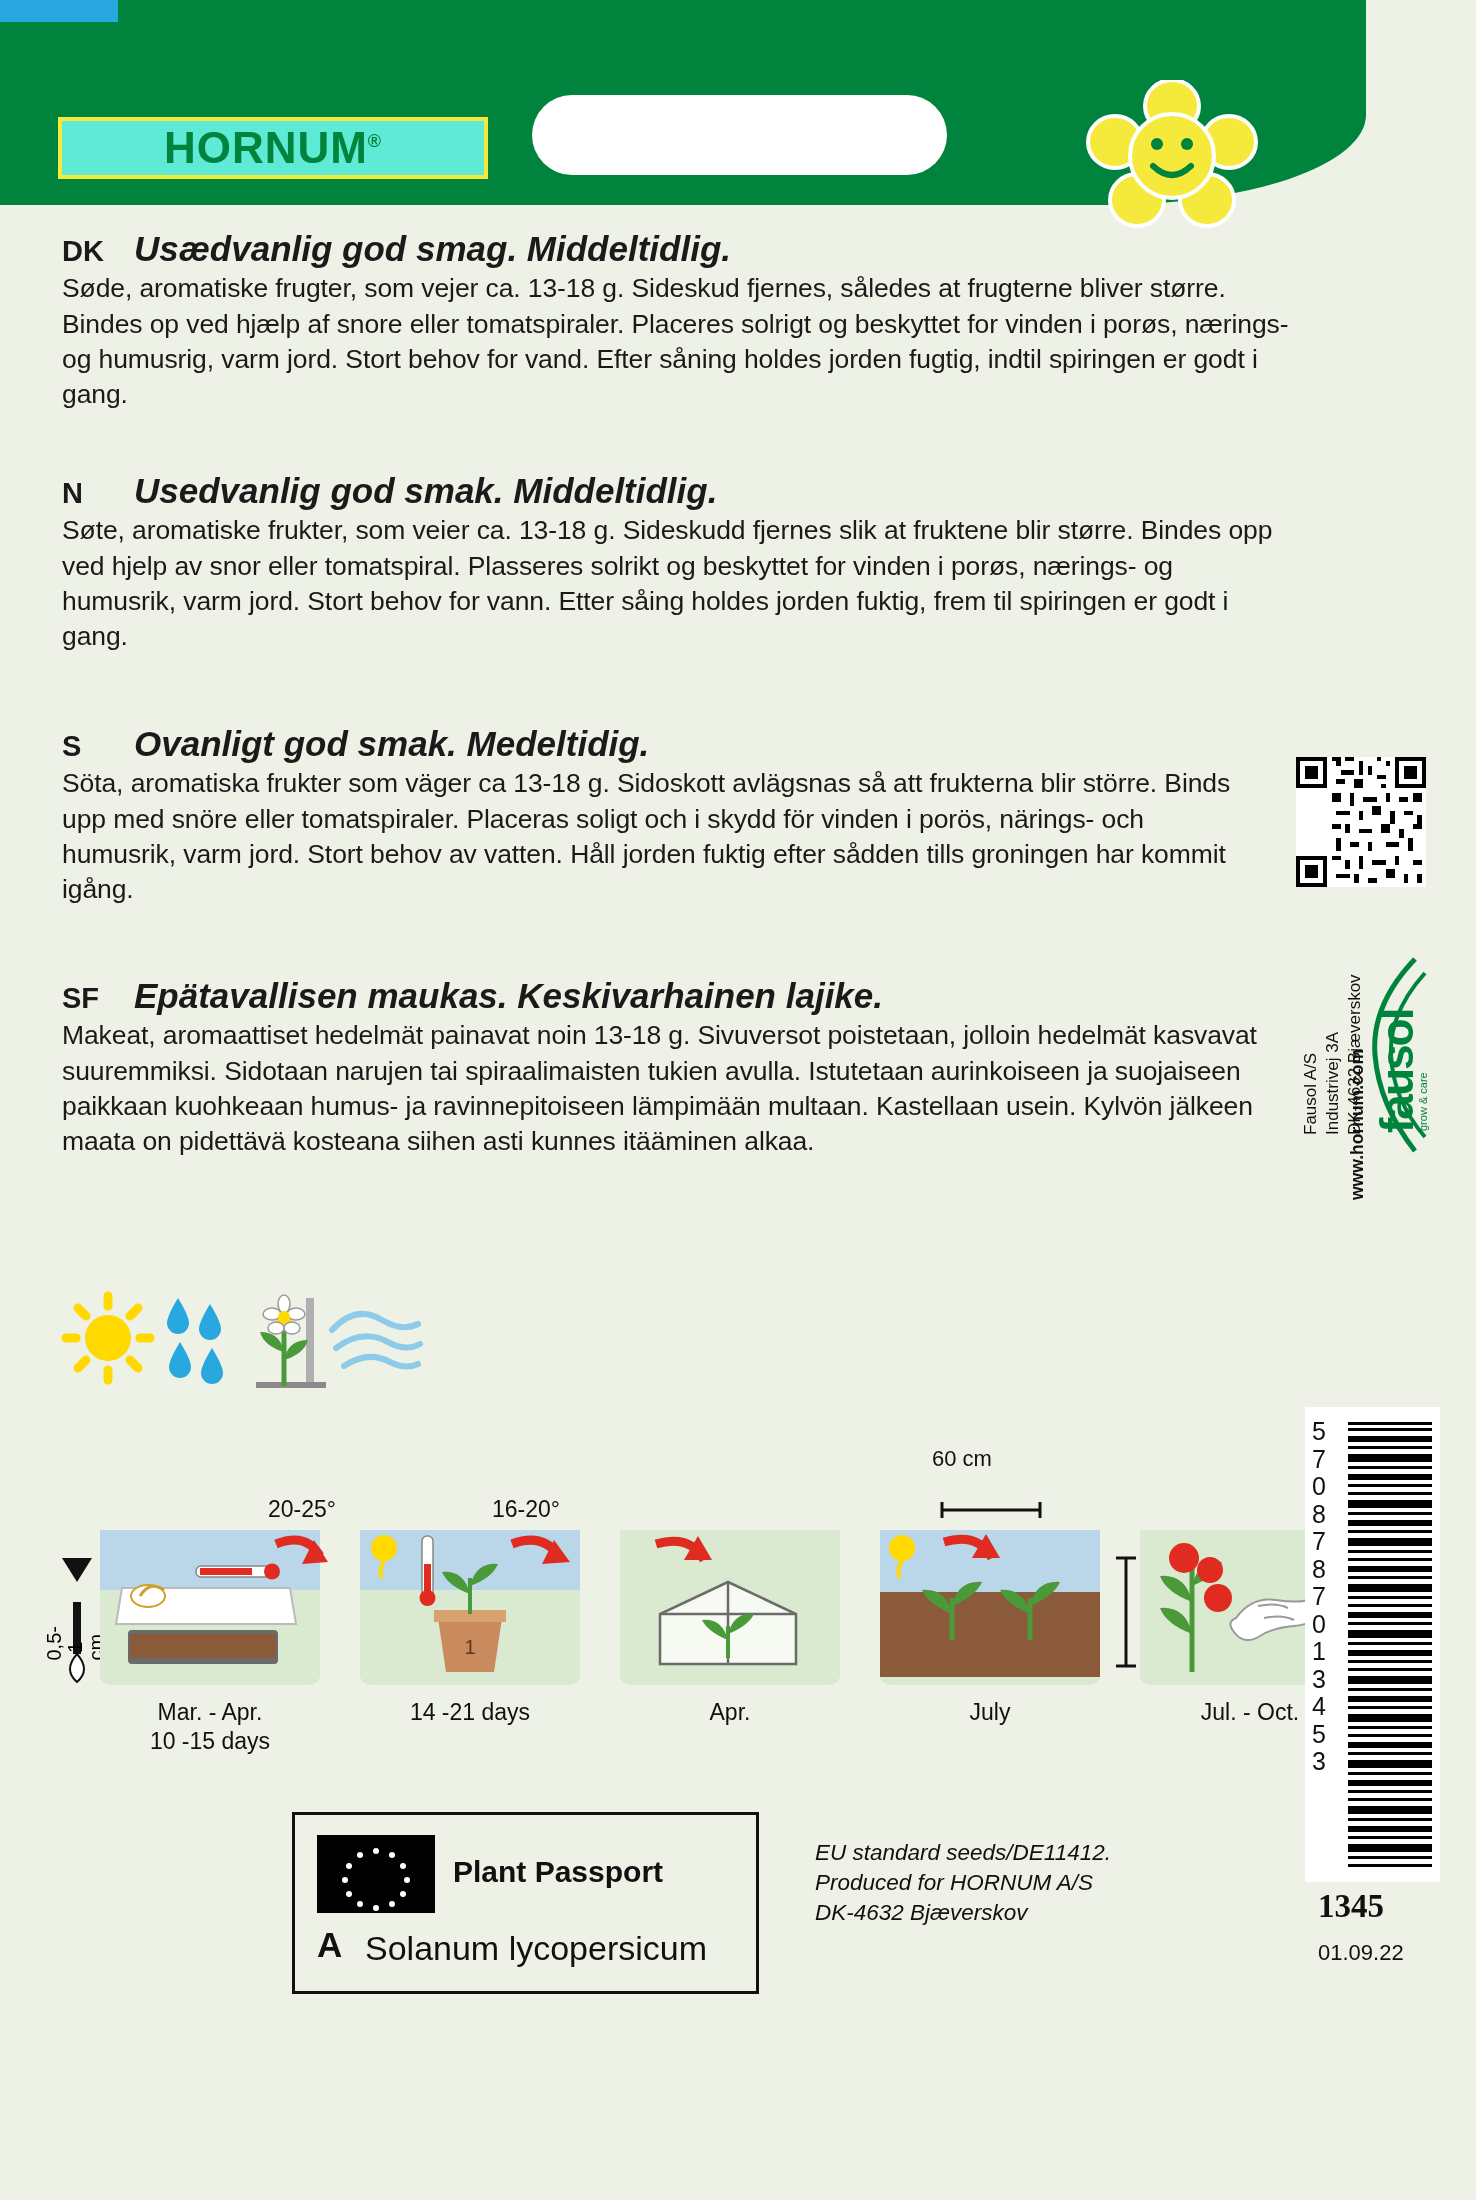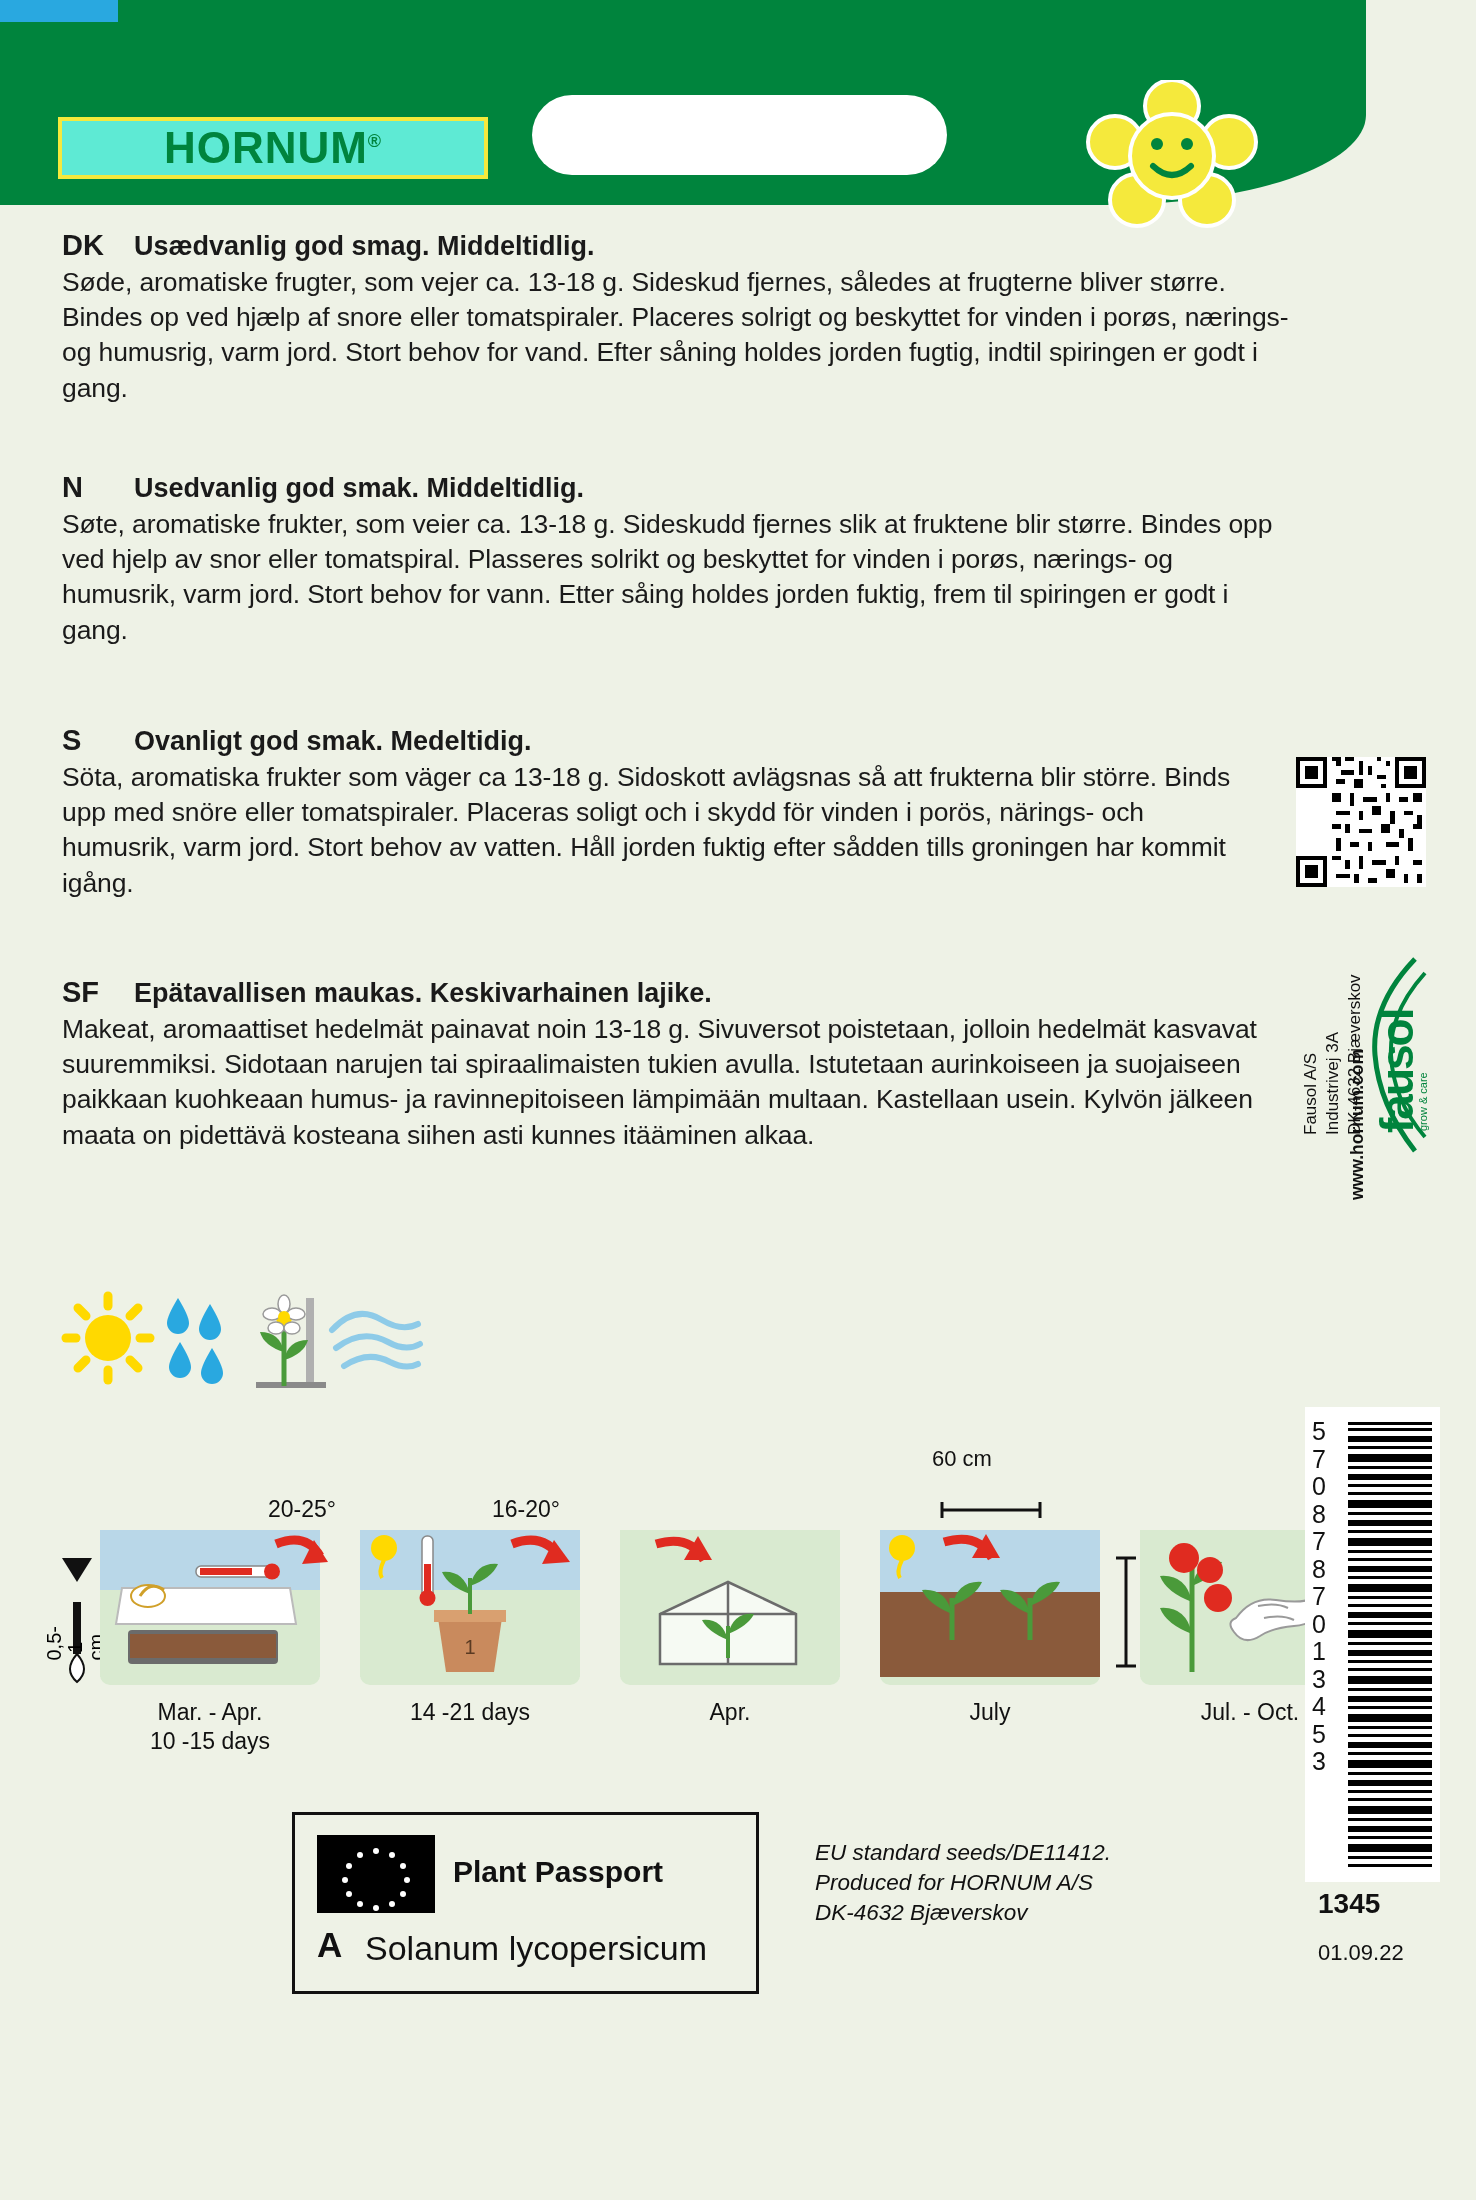--- a/index.html
+++ b/index.html
@@ -88,21 +88,22 @@
     margin-bottom: 2px;
   }
   .lang-code {
     font-weight: bold;
     font-size: 29px;
     display: inline-block;
     min-width: 72px;
   }
   .lang-title {
     font-weight: bold;
-    font-size: 27px;
+    font-style: italic;
+    font-size: 35px;
   }
   .lang-body {
     font-size: 26.5px;
     line-height: 1.33;
     letter-spacing: -0.1px;
   }
   #block-dk { top: 228px; }
   #block-n  { top: 470px; }
   #block-s  { top: 723px; }
   #block-sf { top: 975px; }
@@ -224,23 +225,24 @@
     color: #111;
   }
   .barcode-bars {
     position: absolute;
     left: 1348px; top: 1418px;
     width: 84px; height: 452px;
   }
   .art-no {
     position: absolute;
     left: 1318px; top: 1888px;
-    font-size: 28px;
+    font-size: 33px;
     font-weight: bold;
     color: #111;
+    font-family: Liberation Serif, serif;
   }
   .date {
     position: absolute;
     left: 1318px; top: 1940px;
     font-size: 22px;
     color: #111;
   }
 </style>
 </head>
 <body>

